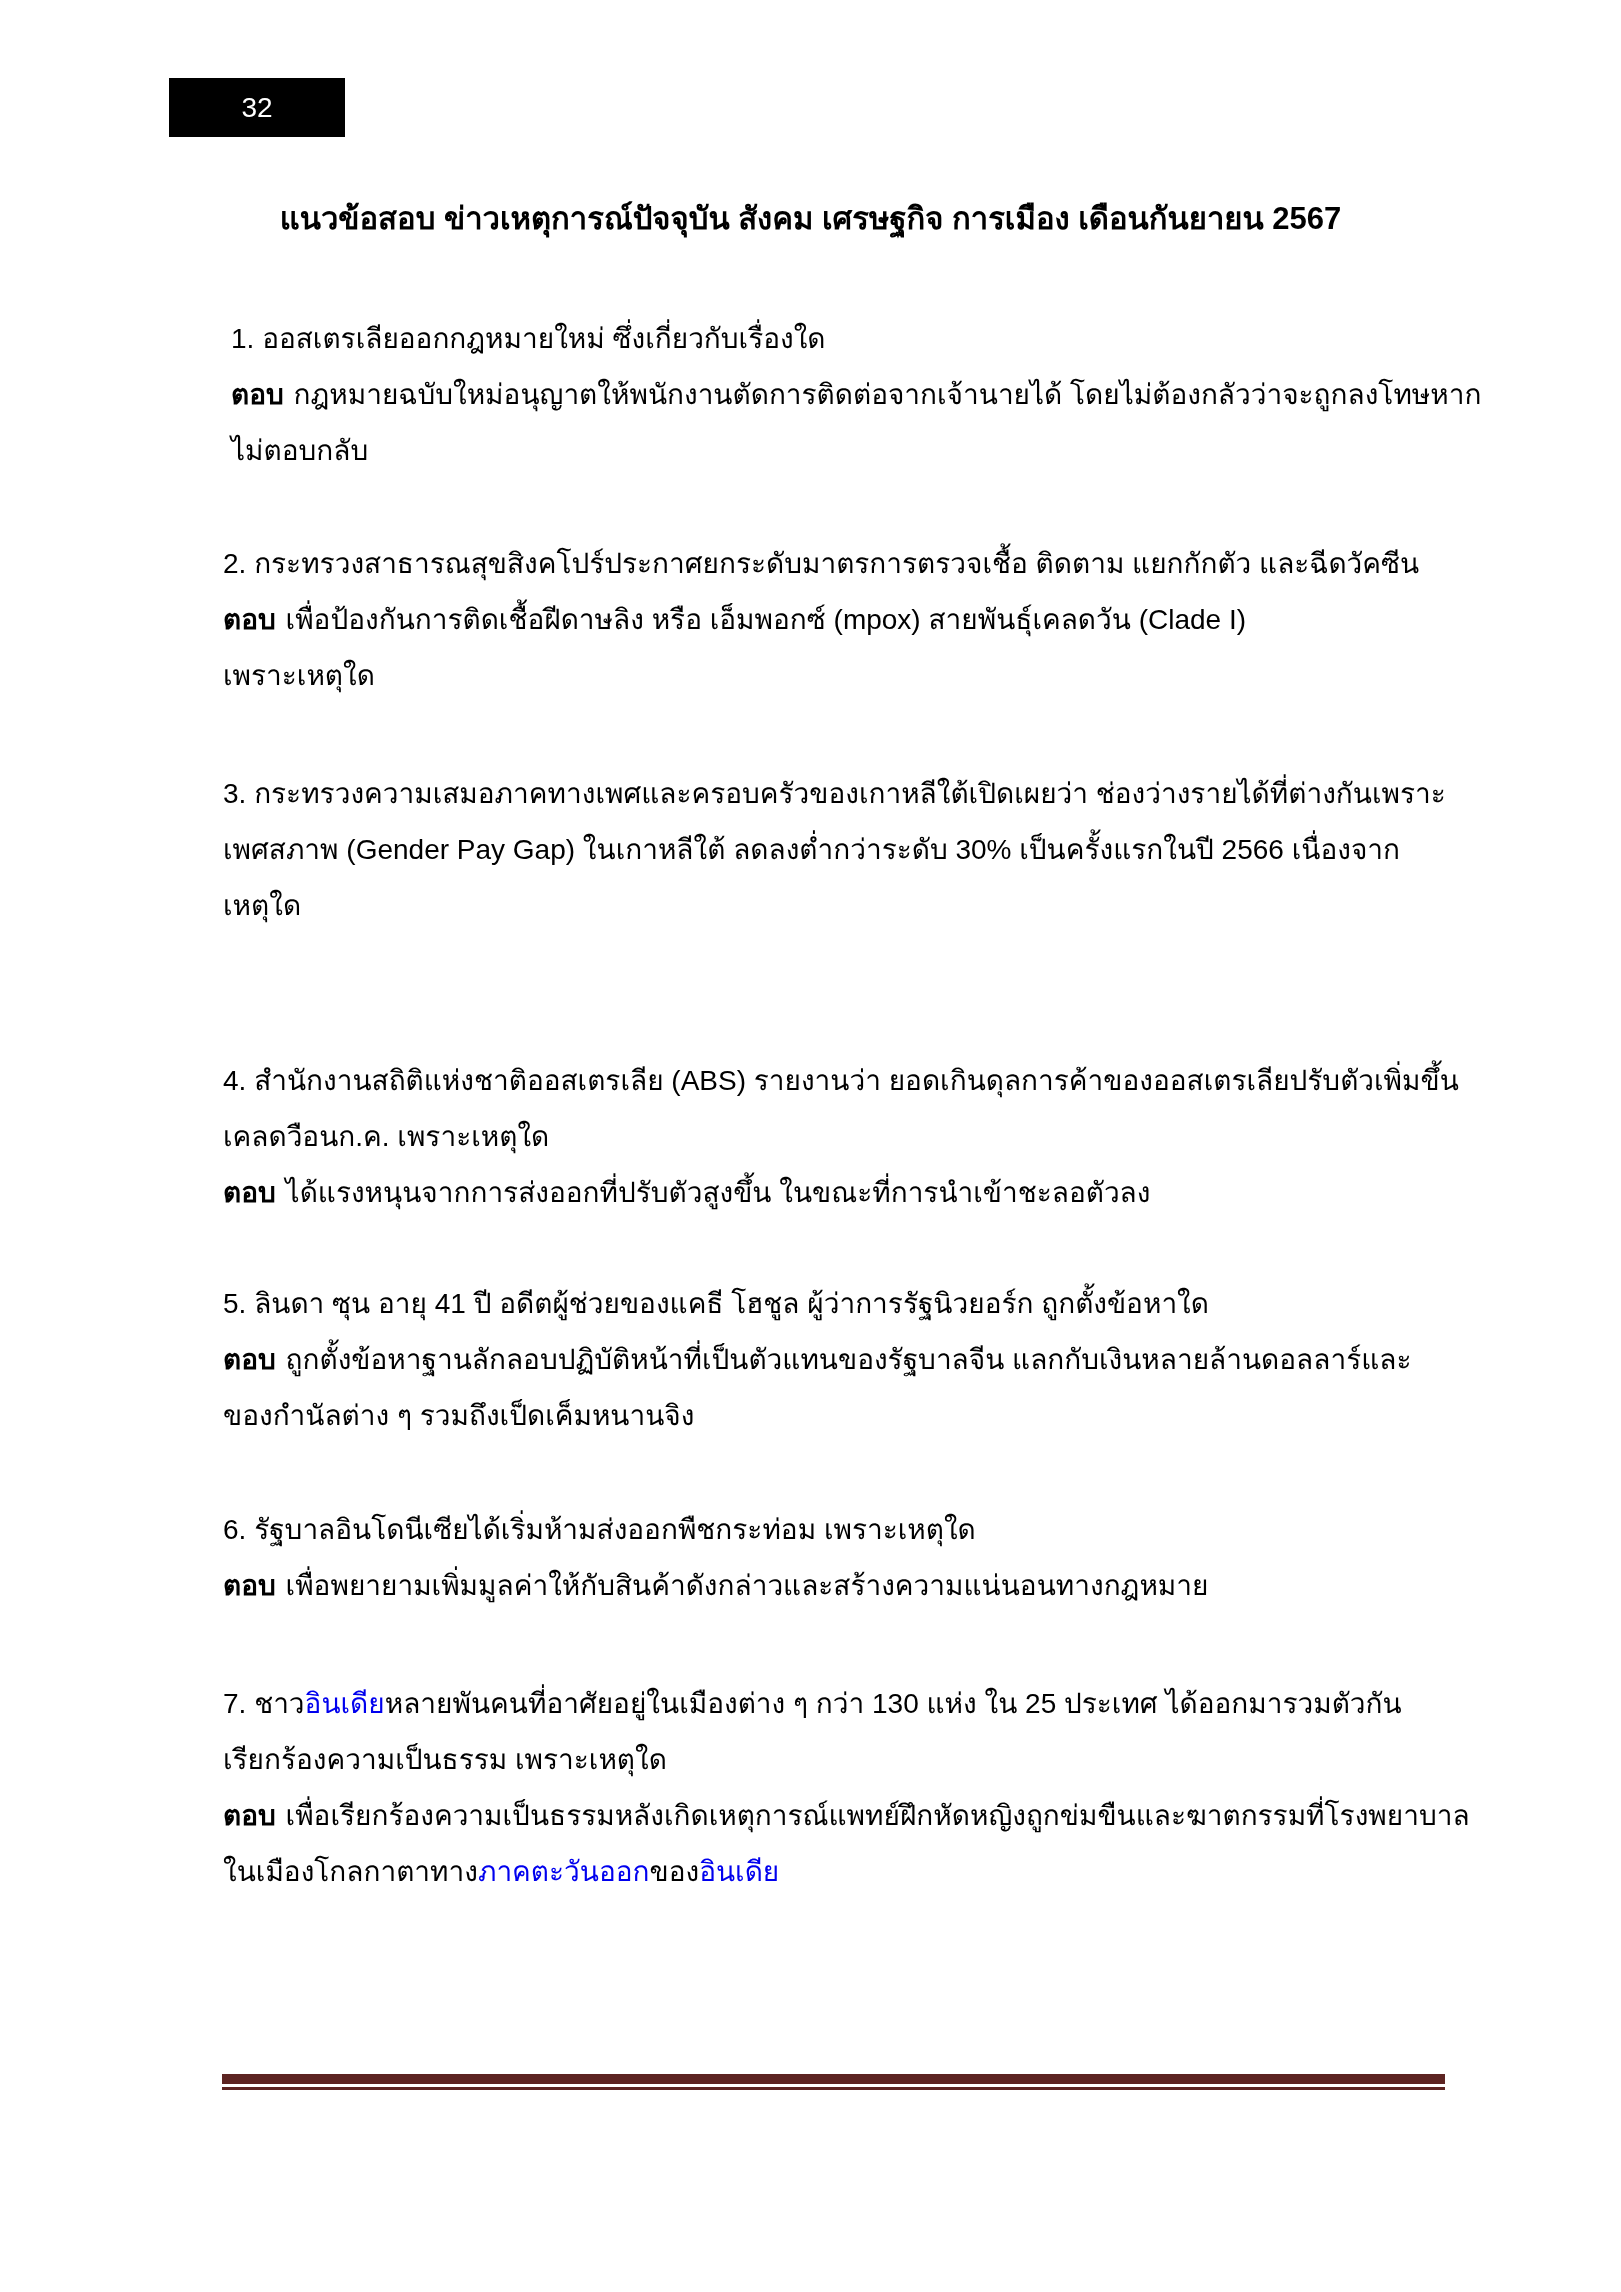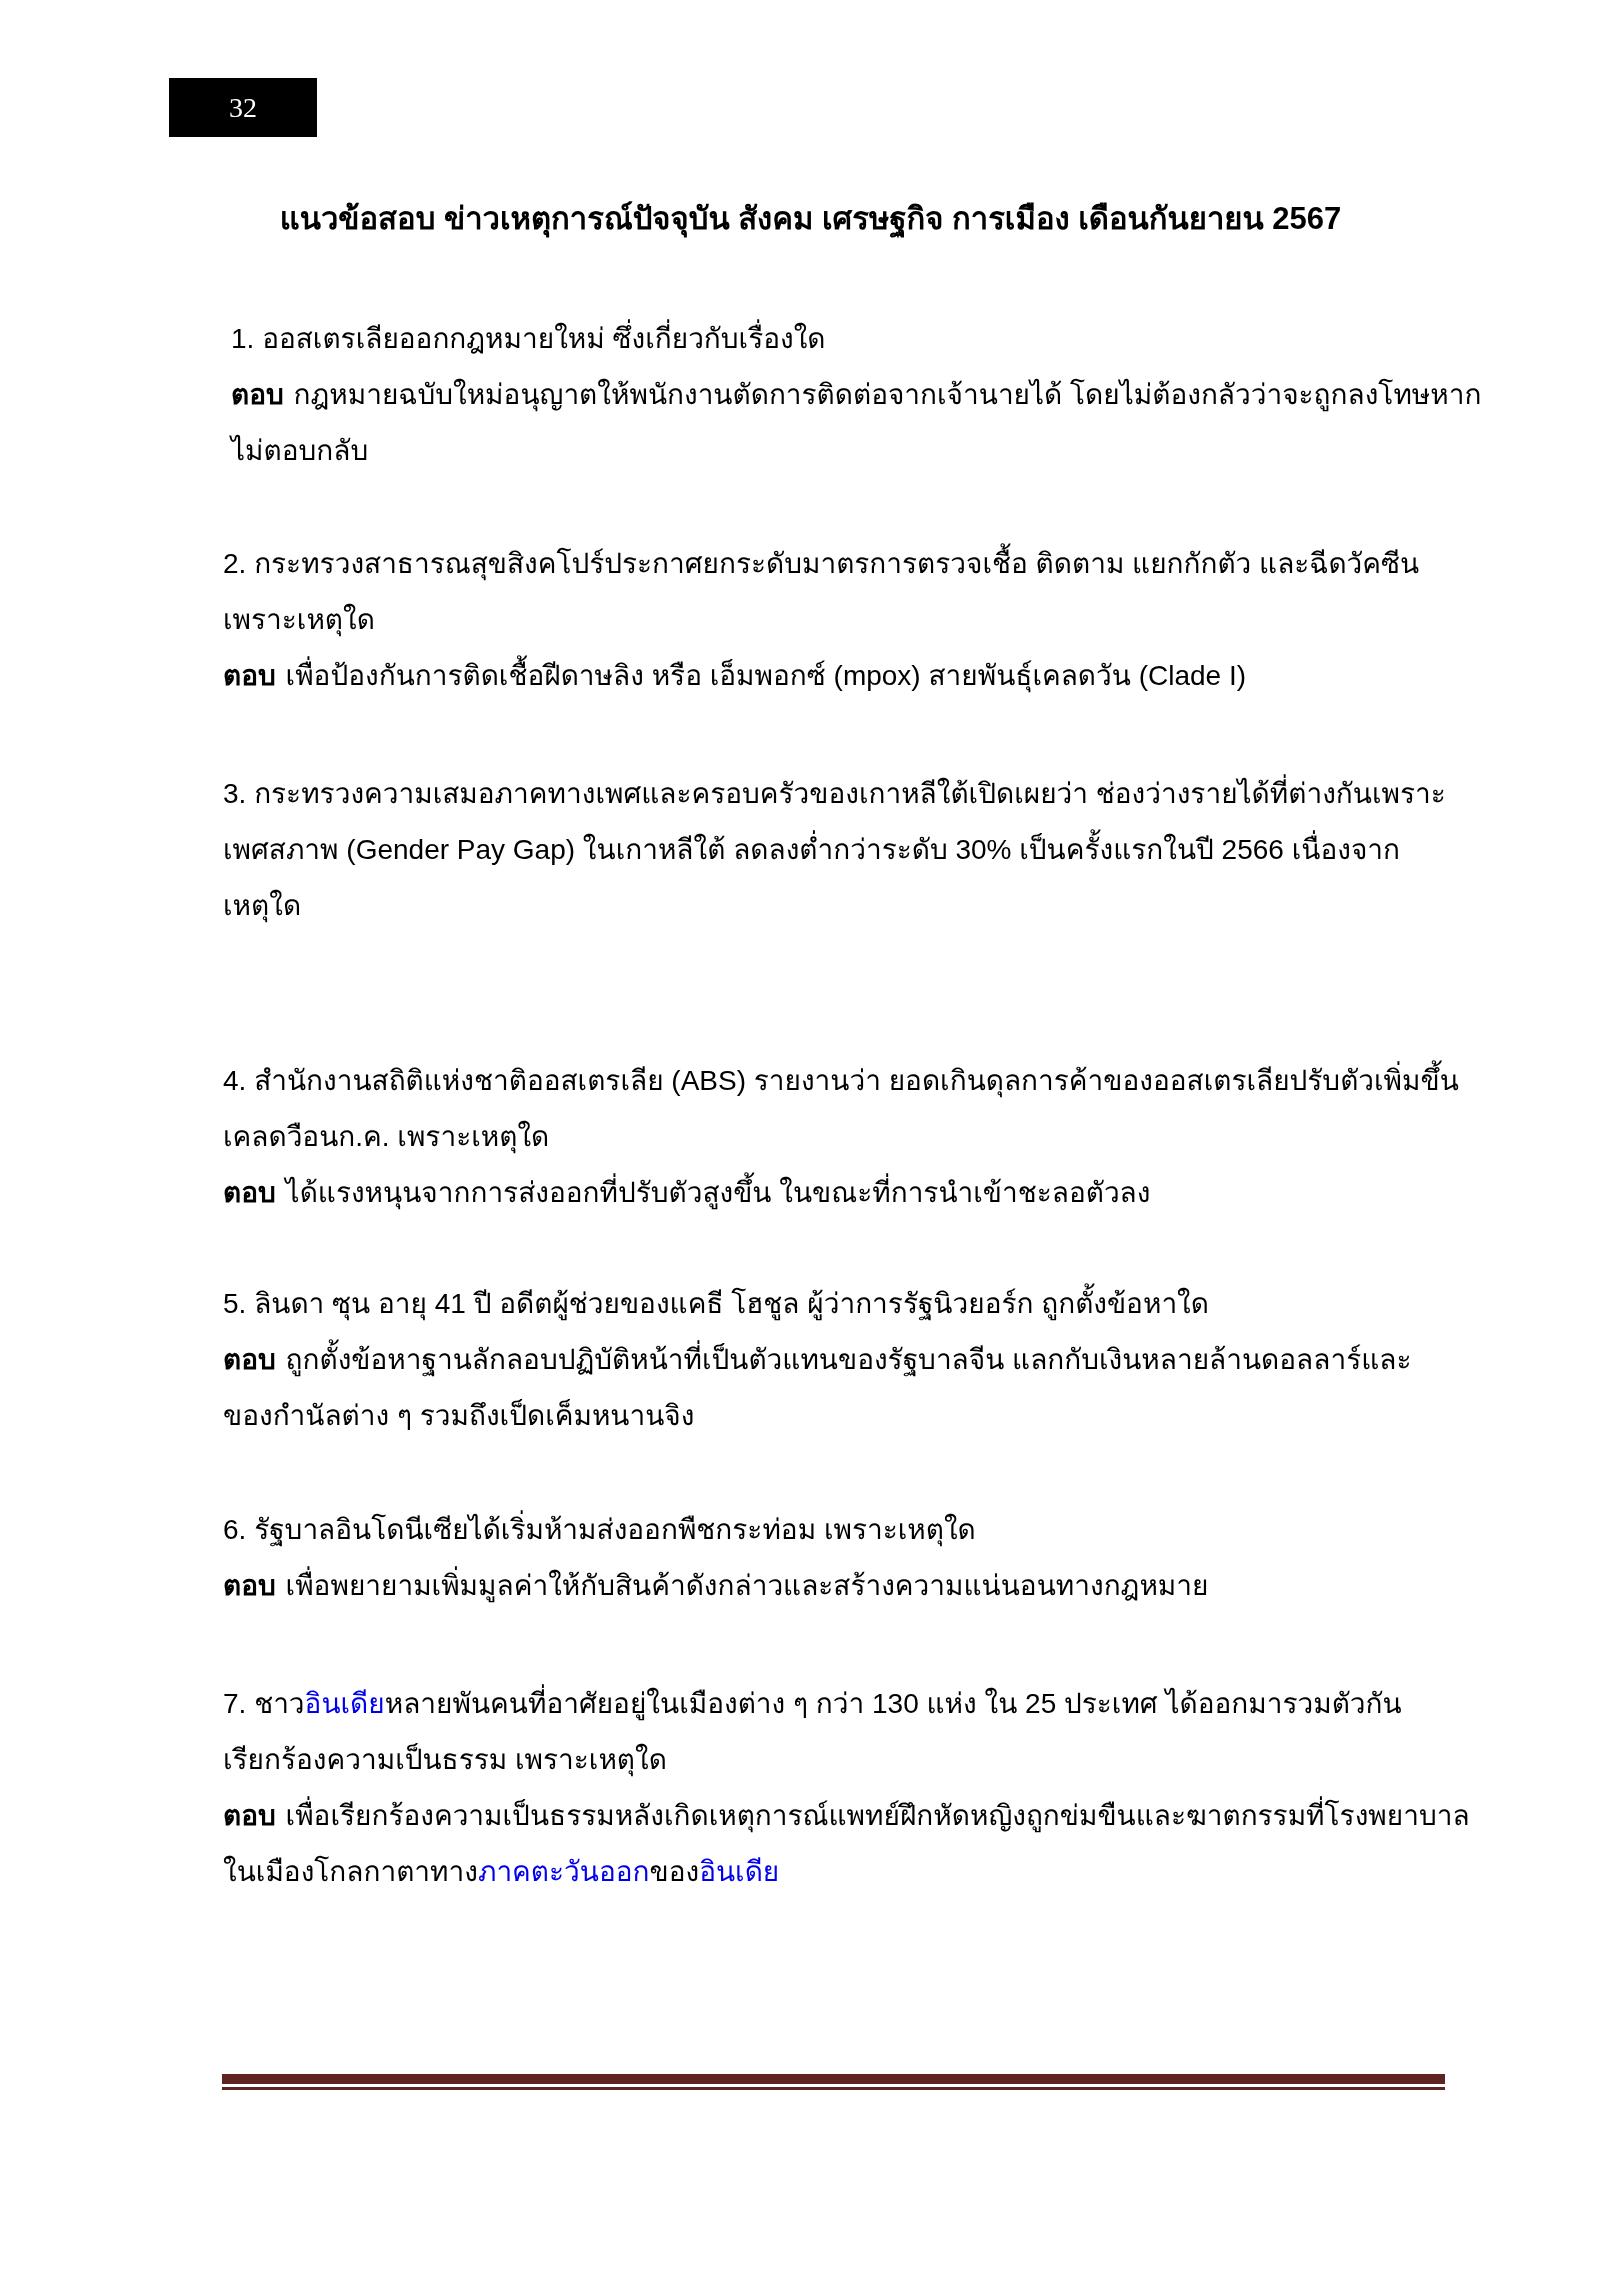--- a/index.html
+++ b/index.html
@@ -5,24 +5,24 @@
   html,body{margin:0;padding:0;background:#e8e8e8;}
   .page{
     position:relative;
     width:1621px;height:2293px;
     background:#ffffff;
     font-family:"Liberation Sans", sans-serif;
     color:#000000;
     overflow:hidden;
   }
   .pagenum-box{
-    position:absolute;left:169px;top:78px;width:148px;height:59px;
+    position:absolute;left:169px;top:78px;width:176px;height:59px;
     background:#000000;color:#ffffff;
     display:flex;align-items:center;justify-content:center;
-    font-family:Liberation Serif, serif;
+    font-family:Liberation Sans, sans-serif;
     font-size:28px;
   }
   .doc-title{
     position:absolute;left:0;top:194px;width:1621px;
     text-align:center;font-weight:bold;font-size:31px;line-height:49px;
     white-space:nowrap;
   }
   .qa-block{
     position:absolute;left:223px;width:1225px;
     font-size:28px;line-height:56px;
@@ -64,24 +64,24 @@
     <div class="line">
       <span>ไม่ตอบกลับ</span>
     </div>
   </div>
 
   <div class="qa-block" style="top:536px;">
     <div class="line">
       <span>2. กระทรวงสาธารณสุขสิงคโปร์ประกาศยกระดับมาตรการตรวจเชื้อ ติดตาม แยกกักตัว และฉีดวัคซีน</span>
     </div>
     <div class="line">
-      <span>เพราะเหตุใด</span>
+      <span class="ans-label">ตอบ</span><span>เพื่อป้องกันการติดเชื้อฝีดาษลิง หรือ เอ็มพอกซ์ (mpox) สายพันธุ์เคลดวัน (Clade I)</span>
     </div>
     <div class="line">
-      <span class="ans-label">ตอบ</span><span>เพื่อป้องกันการติดเชื้อฝีดาษลิง หรือ เอ็มพอกซ์ (mpox) สายพันธุ์เคลดวัน (Clade I)</span>
+      <span>เพราะเหตุใด</span>
     </div>
   </div>
 
   <div class="qa-block" style="top:766px;">
     <div class="line">
       <span>3. กระทรวงความเสมอภาคทางเพศและครอบครัวของเกาหลีใต้เปิดเผยว่า ช่องว่างรายได้ที่ต่างกันเพราะ</span>
     </div>
     <div class="line">
       <span>เพศสภาพ (Gender Pay Gap) ในเกาหลีใต้ ลดลงต่ำกว่าระดับ 30% เป็นครั้งแรกในปี 2566 เนื่องจาก</span>
     </div>

